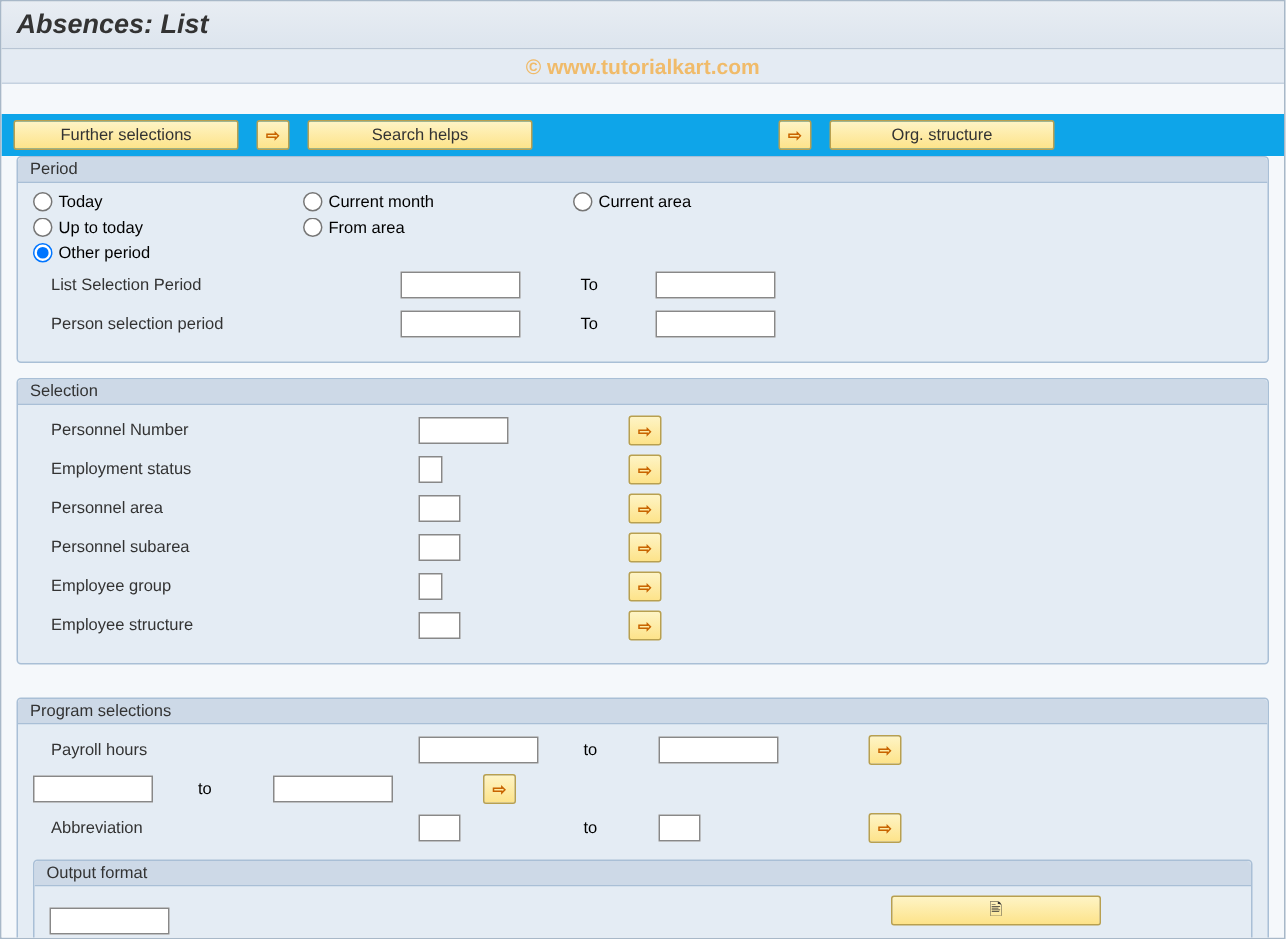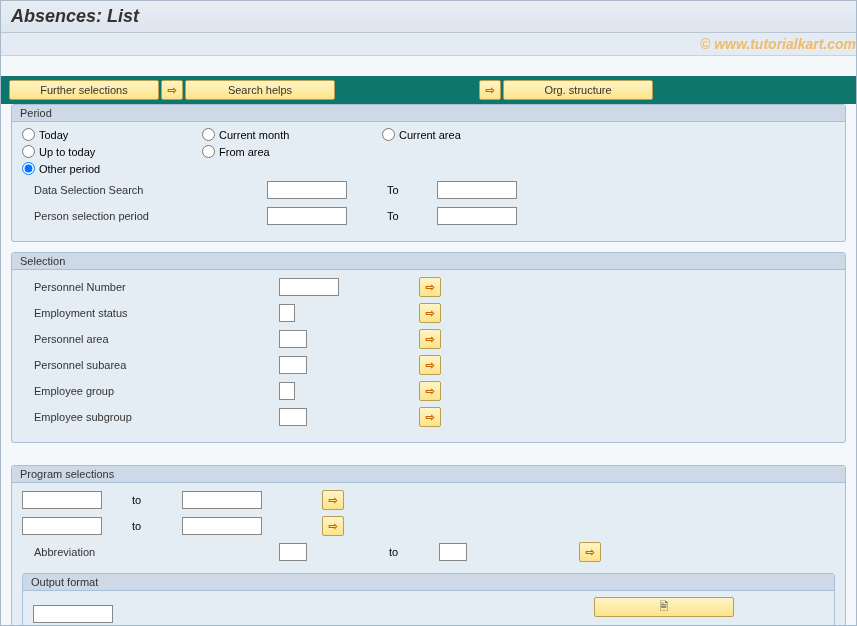--- a/index.html
+++ b/index.html
@@ -1,24 +1,24 @@
 <!DOCTYPE html>
 <html><head>
   <meta charset="utf-8">
   <style>
     * { box-sizing: border-box; margin: 0; padding: 0; font-family: Arial, sans-serif; font-size: 11px; }
     body { background: #f0f2f5; }
     .container { width: 857px; height: 626px; background: #fff; border: 1px solid #a8b8c8; overflow: hidden; position: relative; }
     
     .title-bar { background: linear-gradient(#e8edf3, #dde5ee); border-bottom: 1px solid #b8c5d4; padding: 5px 10px; }
     .title-bar h1 { font-size: 18px; font-weight: bold; font-style: italic; color: #333; }
-    .watermark { text-align: right; color: #f0bb6a; font-size: 14px; font-weight: bold; font-style: italic; padding: 3px 0; background: #e4ebf3; border-bottom: 1px solid #c5d2e0; }
+    .watermark { text-align: center; color: #f0bb6a; font-size: 14px; font-weight: bold; padding: 3px 0; background: #e4ebf3; border-bottom: 1px solid #c5d2e0; }
     .gap { height: 20px; background: #f5f8fb; }
     
-    .toolbar { padding: 4px 8px; background: #0f766e; display: flex; gap: 2px; align-items: center; }
+    .toolbar { padding: 4px 8px; background: #0ea5e9; display: flex; gap: 12px; align-items: center; }
     .btn { background: linear-gradient(#fef4c5, #fde38a); border: 1px solid #b8a050; border-radius: 2px; height: 20px; font-size: 11px; display: inline-flex; align-items: center; justify-content: center; cursor: pointer; color: #333; padding: 0 4px; }
     .btn-wide { width: 150px; }
     .btn-icon { width: 22px; padding: 0; }
     .btn-mult { width: 22px; padding: 0; }
     .toolbar-spacer { width: 140px; }
     
     .content { padding: 0 10px; background: #f5f8fb; }
     
     .groupbox { border: 1px solid #a9bfd6; border-radius: 3px; margin-bottom: 10px; background: #e4ecf4; position: relative; }
     .groupbox-title { background: #cdd9e7; border-bottom: 1px solid #a9bfd6; border-radius: 3px 3px 0 0; padding: 2px 8px; font-size: 11px; color: #333; }
@@ -97,21 +97,21 @@
             <label>From area</label>
           </div>
         </div>
         <div class="radio-row">
           <div class="radio-cell">
             <input type="radio" name="period" checked="" style="">
             <label>Other period</label>
           </div>
         </div>
         <div class="field-row">
-          <div class="field-label">Data Selection Search</div>
+          <div class="field-label">List Selection Period</div>
           <input class="field-input w80" style="">
           <div class="to-label">To</div>
           <input class="field-input w80" style="">
         </div>
         <div class="field-row">
           <div class="field-label">Person selection period</div>
           <input class="field-input w80" style="">
           <div class="to-label">To</div>
           <input class="field-input w80" style="">
         </div>
@@ -155,36 +155,37 @@
         </div>
         <div class="field-row sel-row">
           <div class="field-label">Employee group</div>
           <input class="field-input w16" style="">
           <div style="width:124px"></div>
           <button class="btn btn-mult">
               <span class="arrow-icon">⇨</span>
             </button>
         </div>
         <div class="field-row sel-row">
-          <div class="field-label">Employee subgroup</div>
+          <div class="field-label">Employee structure</div>
           <input class="field-input w28" style="">
           <div style="width:112px"></div>
           <button class="btn btn-mult">
               <span class="arrow-icon">⇨</span>
             </button>
         </div>
       </div>
     </div>
 
     <div style="height:12px"></div>
 
     <div class="groupbox" style="position:relative;">
       <div class="groupbox-title">Program selections</div>
       <div class="groupbox-body">
         <div class="field-row sel-row">
+          <div class="field-label">Payroll hours</div>
           <input class="field-input w80" style="">
           <div class="to-label" style="margin-left:30px">to</div>
           <input class="field-input w80" style="">
           <div style="width:60px"></div>
           <button class="btn btn-mult">
               <span class="arrow-icon">⇨</span>
             </button>
         </div>
         <div class="field-row sel-row">
           <input class="field-input w80" style="">

